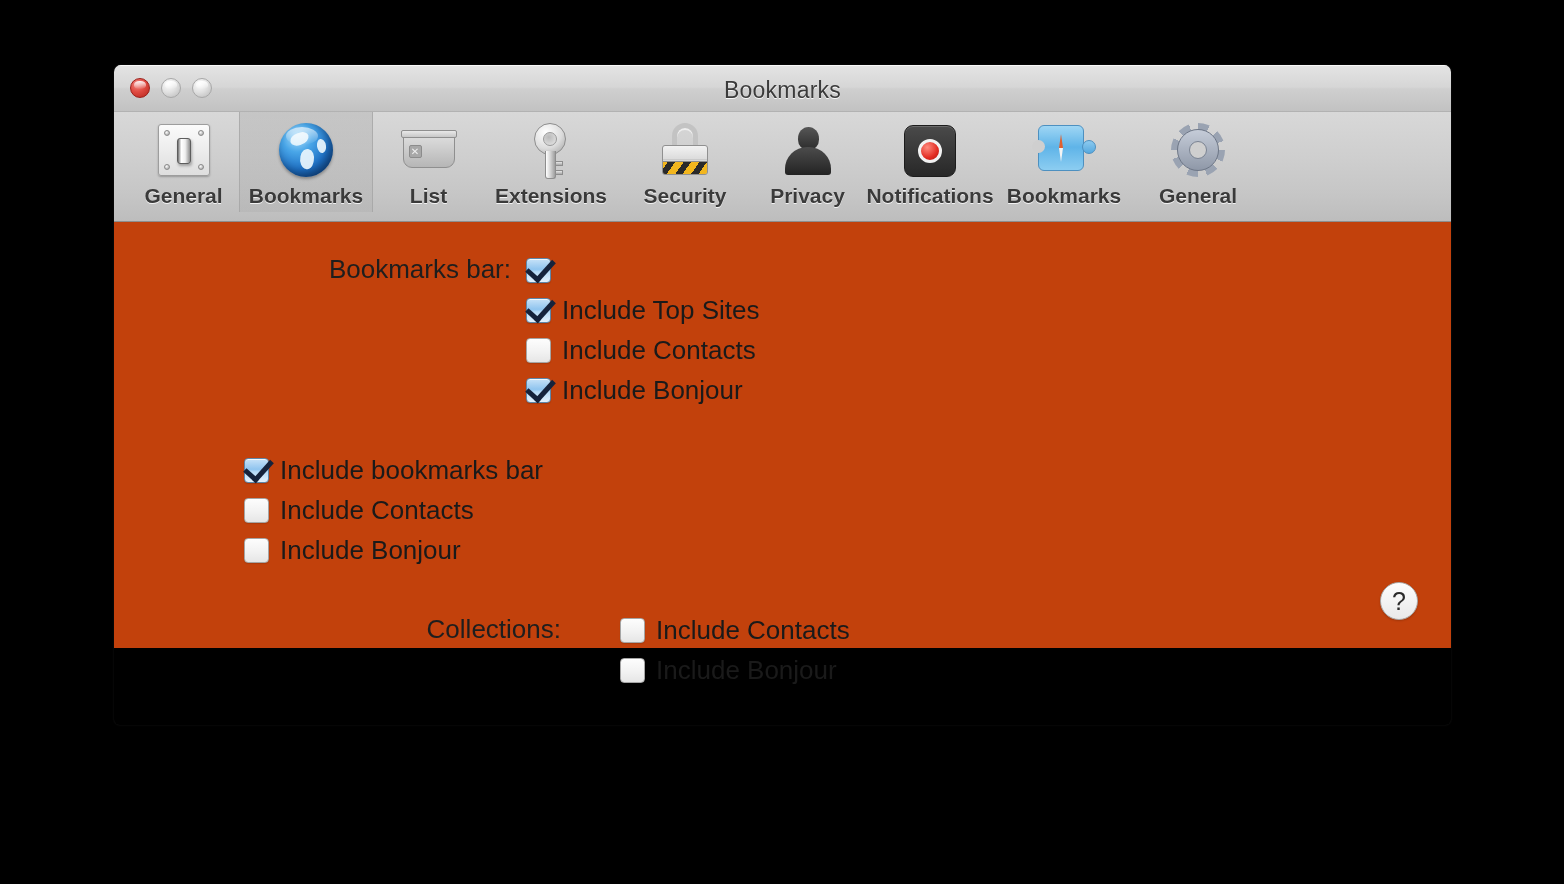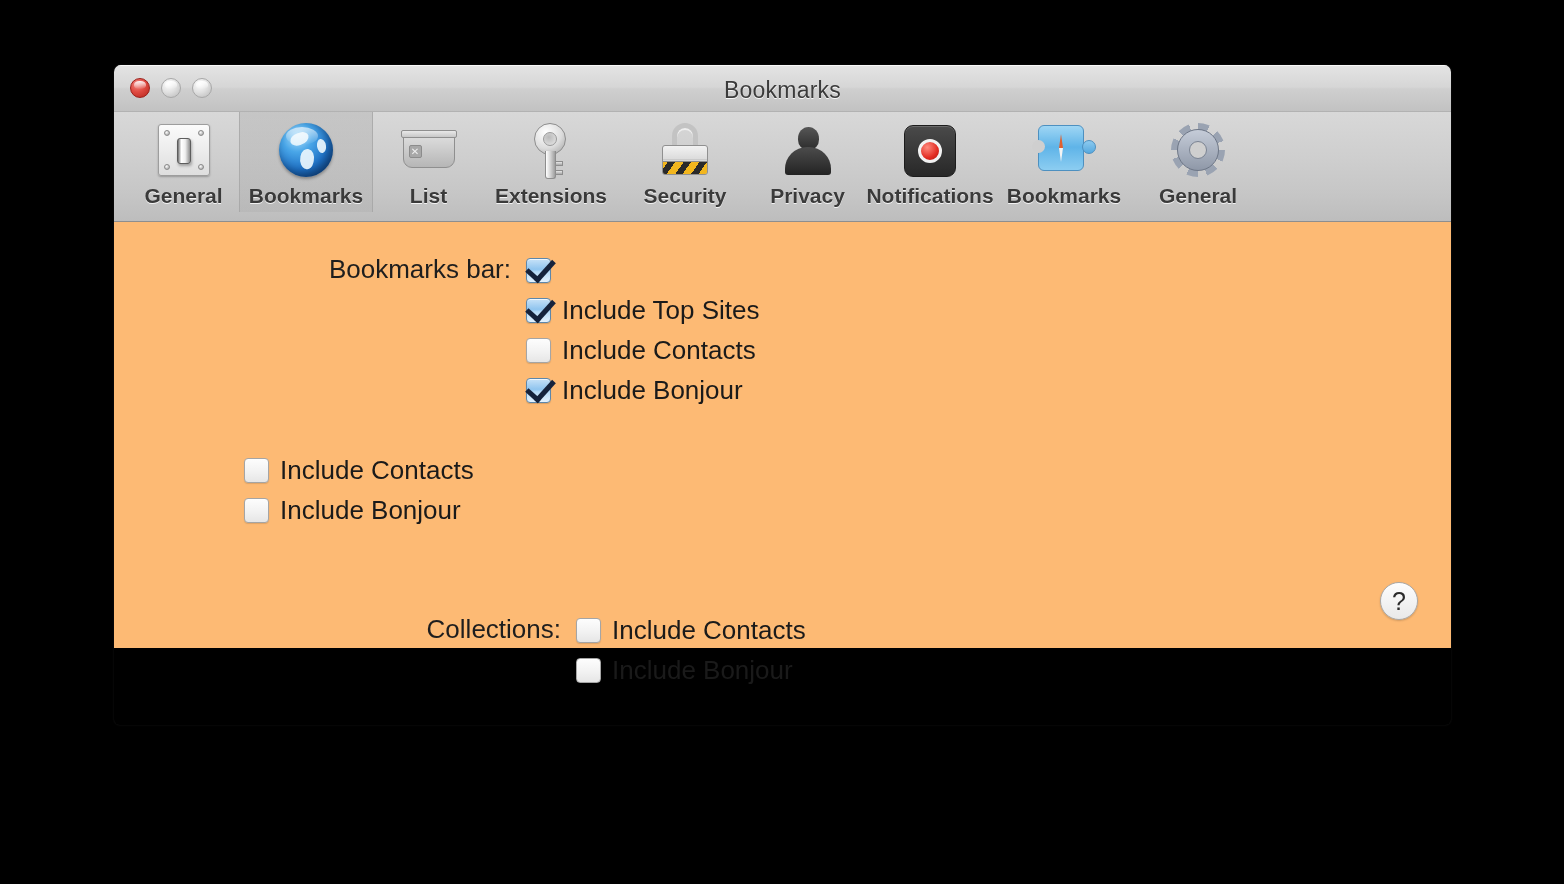--- a/index.html
+++ b/index.html
@@ -225,21 +225,21 @@
   }
   .ic-gear .disc { position:absolute; left:6px; top:6px; width:42px; height:42px; border-radius:50%;
     background: linear-gradient(to bottom, #c5ccd8, #8f98a8); border:1px solid #6d7686; }
   .ic-gear .hole { position:absolute; left:18px; top:18px; width:18px; height:18px; border-radius:50%;
     background:#cfcfcf; border:1px solid #7a8392;}
 
   
   #content {
     position: relative;
     height: 426px;
-    background: #fdba74;
+    background: #c2410c;
   }
 
   .group { position: absolute; display: flex; }
   .group-label {
     width: 252px; text-align: right;
     font-size: 26px; color: #1e1e1e;
     padding-right: 15px; padding-top: 4px;
     white-space: nowrap;
   }
   .rows { display: flex; flex-direction: column; }
@@ -423,31 +423,35 @@
           <div class="row">
             <span class="cb on"></span>
             <span class="row-label">Include Bonjour</span>
           </div>
         </div>
       </div>
 
       <div class="group" style="left:130px; top:228px;">
         <div class="rows">
           <div class="row">
+            <span class="cb on"></span>
+            <span class="row-label">Include bookmarks bar</span>
+          </div>
+          <div class="row">
             <span class="cb off"></span>
             <span class="row-label">Include Contacts</span>
           </div>
           <div class="row">
             <span class="cb off"></span>
             <span class="row-label">Include Bonjour</span>
           </div>
         </div>
       </div>
 
-      <div class="group" style="left:210px; top:388px;">
+      <div class="group" style="left:210px; top:388px;gap:44px;">
         <div class="group-label">Collections:</div>
         <div class="rows">
           <div class="row">
             <span class="cb off"></span>
             <span class="row-label">Include Contacts</span>
           </div>
           <div class="row">
             <span class="cb off"></span>
             <span class="row-label">Include Bonjour</span>
           </div>

